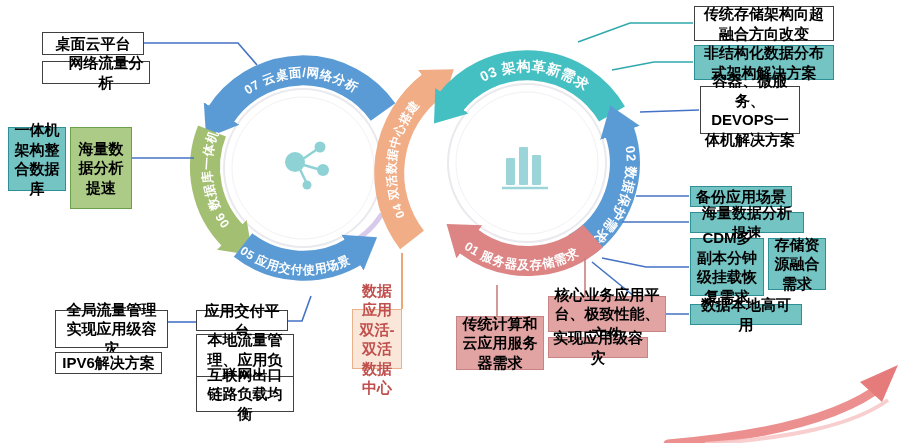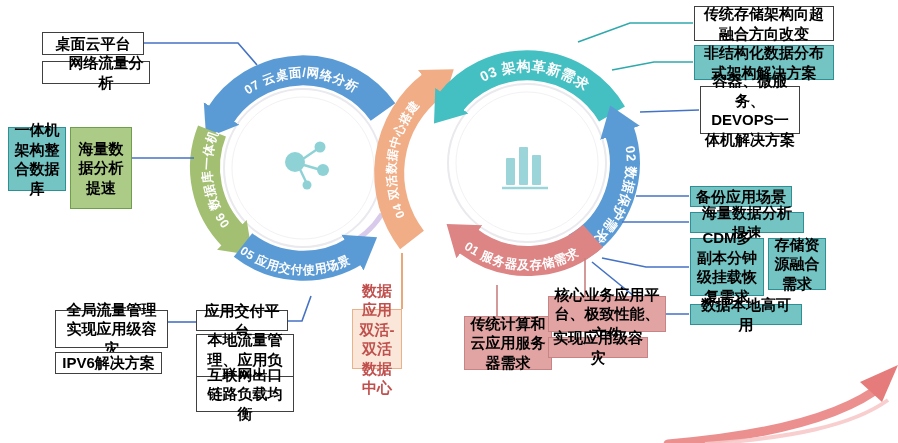--- a/index.html
+++ b/index.html
@@ -146,21 +146,21 @@
 <div class="box tealbox" style="left:8px;top:127px;width:58px;height:64px;">一体机架构整合数据库</div>
 <div class="box greenbox" style="left:70px;top:127px;width:62px;height:82px;">海量数据分析提速</div>
 
 <div class="box outline" style="left:55px;top:310px;width:113px;height:38px;">全局流量管理 实现应用级容灾</div>
 <div class="box outline" style="left:55px;top:352px;width:107px;height:22px;">IPV6解决方案</div>
 <div class="box outline" style="left:196px;top:310px;width:92px;height:21px;">应用交付平台</div>
 <div class="box outline" style="left:196px;top:334px;width:98px;height:51px;">本地流量管理、应用负载均衡</div>
 <div class="box outline" style="left:196px;top:376px;width:98px;height:36px;">互联网出口链路负载均衡</div>
 
 <div class="box orangebox" style="left:352px;top:309px;width:50px;height:60px;">数据应用双活-双活数据中心</div>
-<div class="box pinkbox" style="left:456px;top:316px;width:88px;height:54px;margin-left:8px;">传统计算和云应用服务器需求</div>
+<div class="box pinkbox" style="left:456px;top:316px;width:88px;height:54px;">传统计算和云应用服务器需求</div>
 <div class="box pinkbox" style="left:548px;top:296px;width:118px;height:36px;">核心业务应用平台、极致性能、文件</div>
 <div class="box pinkbox" style="left:548px;top:337px;width:100px;height:21px;">实现应用级容灾</div>
 
 <div class="box outline" style="left:694px;top:6px;width:140px;height:35px;">传统存储架构向超融合方向改变</div>
 <div class="box tealbox" style="left:694px;top:45px;width:140px;height:35px;">非结构化数据分布式架构解决方案</div>
 <div class="box outline" style="left:700px;top:86px;width:100px;height:48px;">容器、微服务、DEVOPS一体机解决方案</div>
 
 <div class="box tealbox" style="left:690px;top:186px;width:102px;height:21px;">备份应用场景</div>
 <div class="box tealbox" style="left:690px;top:212px;width:114px;height:21px;">海量数据分析提速</div>
 <div class="box tealbox" style="left:690px;top:238px;width:74px;height:58px;">CDM多副本分钟级挂载恢复需求</div>

